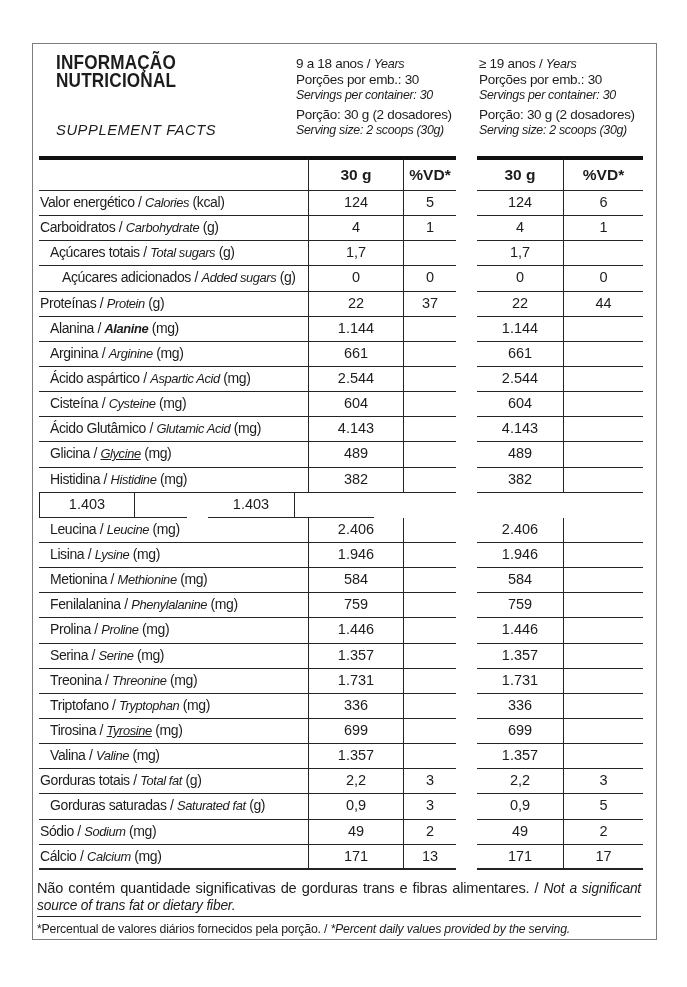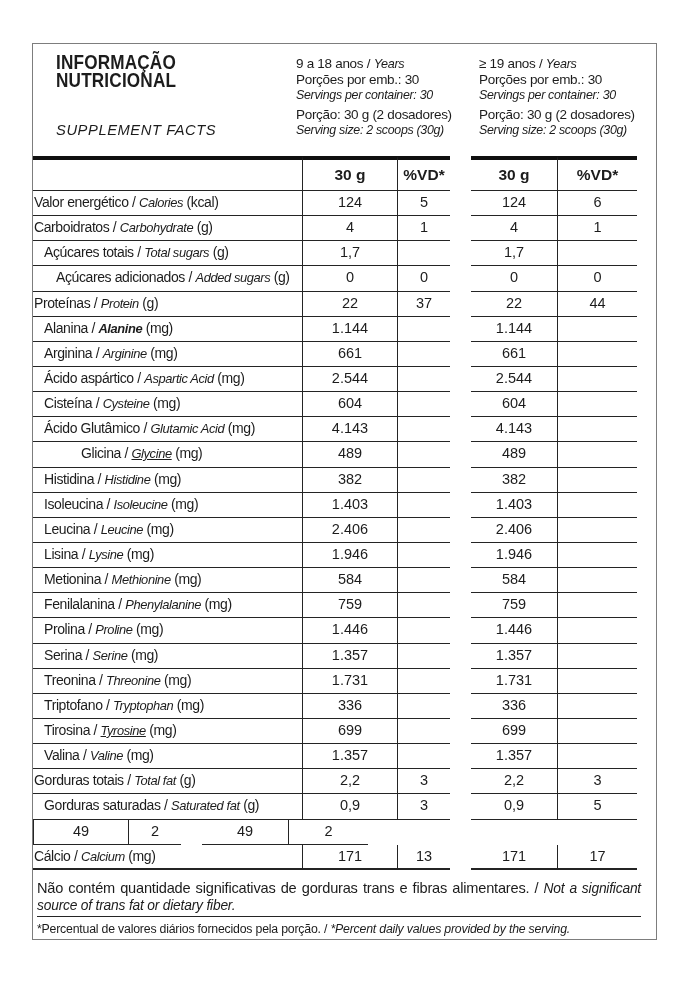--- a/index.html
+++ b/index.html
@@ -36,21 +36,21 @@
     position:absolute; top:12px; white-space:nowrap;
     font-size:13.5px; letter-spacing:-0.3px; line-height:16px;
   }
   .grp.g1{left:263px}
   .grp.g2{left:446px}
   .grp .en-line{font-style:italic; font-size:12.4px; line-height:14.5px; margin-bottom:1px}
   .grp .gap-above{margin-top:4px}
   .grp .en{font-style:italic; font-size:12.6px}
   
   .tbl{
-    position:absolute; left:0; top:112px; width:604px;
+    position:absolute; left:6px; top:112px; width:604px;
   }
   .row{display:flex; width:604px;}
   .row .cell{
     box-sizing:border-box;
     border-bottom:1.5px solid #242424;
     overflow:hidden; white-space:nowrap;
   }
   .hdr-row .cell{height:35px; border-top:4px solid #101010; line-height:29px;
     font-weight:bold; font-size:15.5px; text-align:center;}
   .data-row .cell{height:25.15px; line-height:23.5px;}
@@ -194,37 +194,36 @@
         </div>
         <div class="row data-row">
           <div class="cell c-label ind1"><div class="" style="display: inline;">Ácido Glutâmico</div> / <div class="en" style="display: inline;">Glutamic Acid</div> (mg)</div>
           <div class="cell c-a1">4.143</div>
           <div class="cell c-d1"></div>
           <div class="cell c-gap"></div>
           <div class="cell c-a2">4.143</div>
           <div class="cell c-d2"></div>
         </div>
         <div class="row data-row">
-          <div class="cell c-label ind1"><div class="" style="display: inline; margin-left: 37px;">Glicina</div> / <div class="en" style="display: inline; text-decoration: underline;">Glycine</div> (mg)</div>
+          <div class="cell c-label ind1"><div class="" style="display: inline;">Glicina</div> / <div class="en" style="display: inline; text-decoration: underline;">Glycine</div> (mg)</div>
           <div class="cell c-a1">489</div>
           <div class="cell c-d1"></div>
           <div class="cell c-gap"></div>
           <div class="cell c-a2">489</div>
           <div class="cell c-d2"></div>
         </div>
         <div class="row data-row">
           <div class="cell c-label ind1"><div class="" style="display: inline;">Histidina</div> / <div class="en" style="display: inline;">Histidine</div> (mg)</div>
           <div class="cell c-a1">382</div>
           <div class="cell c-d1"></div>
           <div class="cell c-gap"></div>
           <div class="cell c-a2">382</div>
           <div class="cell c-d2"></div>
         </div>
         <div class="row data-row">
-          <div class="cell c-label ind1"><div class="" style="display: inline;">Isoleucina</div> / <div class="en" style="display: inline;">Isoleucine</div> (mg)</div>
           <div class="cell c-a1">1.403</div>
           <div class="cell c-d1"></div>
           <div class="cell c-gap"></div>
           <div class="cell c-a2">1.403</div>
           <div class="cell c-d2"></div>
         </div>
         <div class="row data-row">
           <div class="cell c-label ind1"><div class="" style="display: inline;">Leucina</div> / <div class="en" style="display: inline;">Leucine</div> (mg)</div>
           <div class="cell c-a1">2.406</div>
           <div class="cell c-d1"></div>
@@ -314,20 +313,21 @@
         </div>
         <div class="row data-row">
           <div class="cell c-label ind1"><div class="" style="display: inline;">Gorduras saturadas</div> / <div class="en" style="display: inline;">Saturated fat</div> (g)</div>
           <div class="cell c-a1">0,9</div>
           <div class="cell c-d1">3</div>
           <div class="cell c-gap"></div>
           <div class="cell c-a2">0,9</div>
           <div class="cell c-d2">5</div>
         </div>
         <div class="row data-row">
+          <div class="cell c-label ind0"><div class="" style="display: inline;">Sódio</div> / <div class="en" style="display: inline;">Sodium</div> (mg)</div>
           <div class="cell c-a1">49</div>
           <div class="cell c-d1">2</div>
           <div class="cell c-gap"></div>
           <div class="cell c-a2">49</div>
           <div class="cell c-d2">2</div>
         </div>
         <div class="row data-row">
           <div class="cell c-label ind0"><div class="" style="display: inline;">Cálcio</div> / <div class="en" style="display: inline;">Calcium</div> (mg)</div>
           <div class="cell c-a1">171</div>
           <div class="cell c-d1">13</div>

